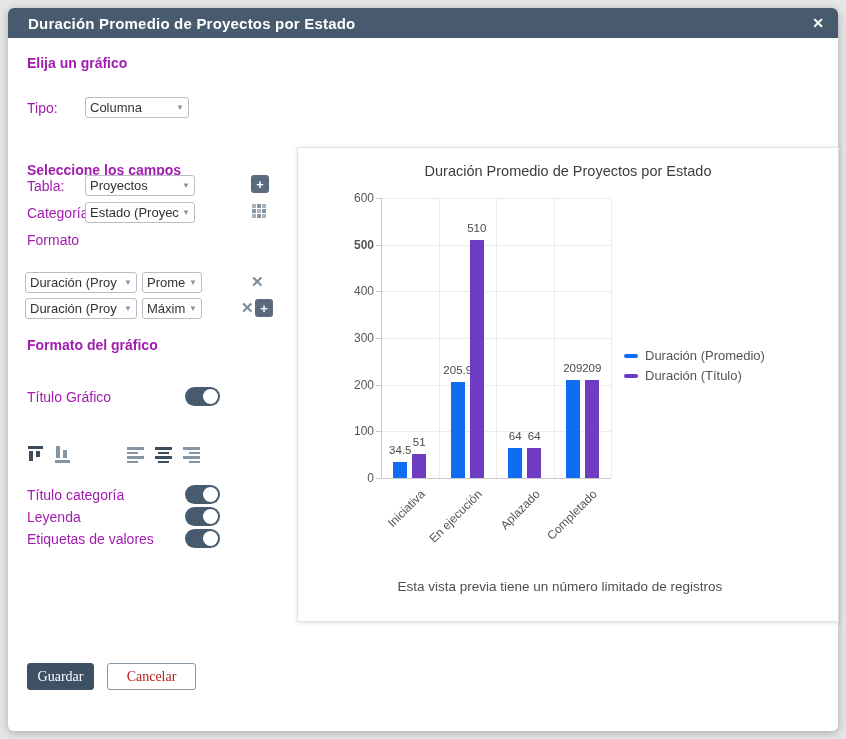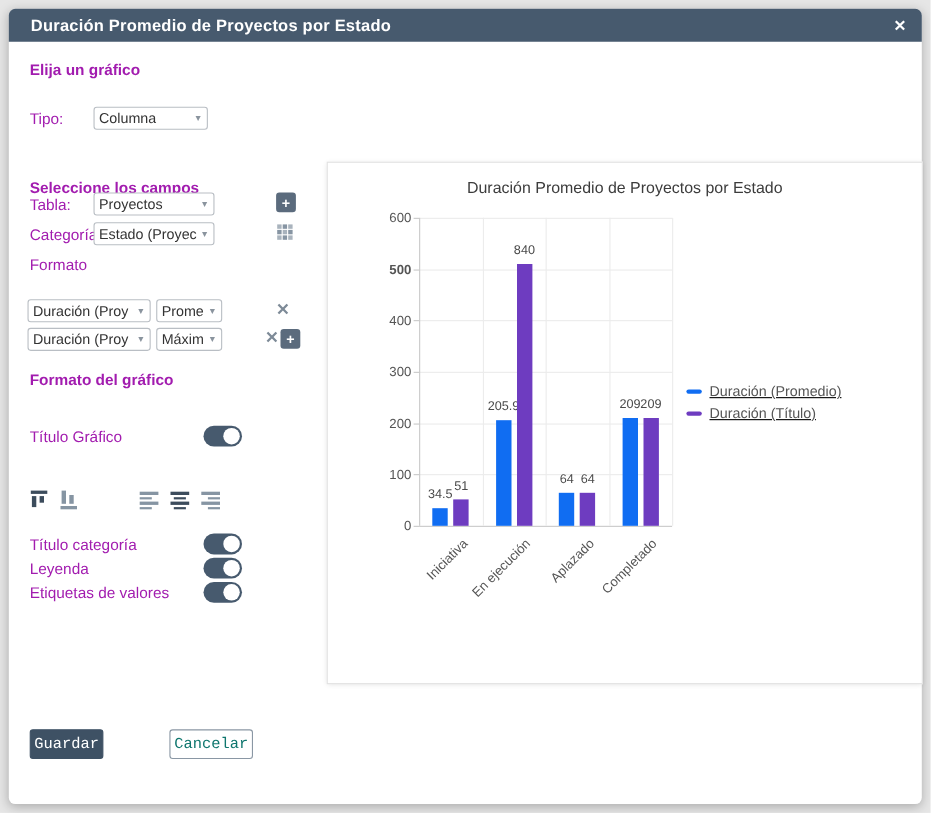--- a/index.html
+++ b/index.html
@@ -51,40 +51,40 @@
   .pos-bottom .v1, .pos-bottom .v2 { background:#8695a3; }
   .pos-bottom .v2 { position:absolute; left:8px; top:4px; width:4px; height:8px; background:#8695a3; }
   .pos-bottom .bar-h { position:absolute; left:0; top:14px; width:15px; height:3px; background:#8695a3; }
   .align-icon i { display:block; height:2.5px; margin-bottom:2px; background:#8695a3; }
   .align-icon.active i { background:#3c4c5c; }
   .align-left i:nth-child(2n) { width:65%; }
   .align-center i:nth-child(2n) { width:65%; margin-left:auto; margin-right:auto; }
   .align-right i:nth-child(2n) { width:65%; margin-left:auto; }
 
   .btn { position:absolute; height:27px; font-size:14px; border-radius:3px; cursor:pointer;
-         display:flex; align-items:center; justify-content:center; font-family:Liberation Mono, monospace; }
+         display:flex; align-items:center; justify-content:center; font-family:Liberation Serif, serif; }
   .btn-save { left:19px; top:655px; width:67px; background:#3e5164; color:#fff; border:1px solid #3e5164; }
-  .btn-cancel { left:99px; top:655px; width:76px; background:#fff; color:#0f766e; border:1px solid #8a97a4;margin-left:47px; }
+  .btn-cancel { left:99px; top:655px; width:89px; background:#fff; color:#b91c1c; border:1px solid #8a97a4; }
 
   
   .chart-card { position:absolute; left:289px; top:139px; width:542px; height:475px;
                 background:#fff; border:1px solid #e2e2e2; box-shadow:0 1px 5px rgba(0,0,0,.12); }
   .chart-title { position:absolute; left:0; top:15px; width:100%; text-align:center;
                  font-size:14.5px; color:#3c3c3c; }
   #chart-area { position:absolute; left:0; top:0; width:100%; height:100%; }
   .gl-h { position:absolute; height:1px; background:#ececec; }
   .gl-v { position:absolute; width:1px; background:#ececec; }
   .axis { background:#c9c9c9 !important; }
   .ytick-label { position:absolute; font-size:12px; color:#555; text-align:right; width:34px; }
   .ytick-mark { position:absolute; width:5px; height:1px; background:#c9c9c9; }
   .bar { position:absolute; }
   .bar-value-label { position:absolute; font-size:11.5px; color:#4a4a4a; text-align:center; width:60px; }
   .xtick-label { position:absolute; font-size:12px; color:#555; width:90px; text-align:right;
                  transform:rotate(-45deg); transform-origin:100% 0; }
-  .legend { position:absolute;text-decoration:underline; }
+  .legend { position:absolute; }
   .legend-row { display:flex; align-items:center; margin-bottom:5px; }
   .legend-marker { width:14px; height:4px; border-radius:2px; margin-right:7px; }
   .legend-text { font-size:13px; color:#555; white-space:nowrap; }
   .xaxis-title { position:absolute; font-size:13px; color:#444; text-align:center; }
   .chart-note { position:absolute; left:0; top:431px; width:97%; text-align:center; font-size:13.5px; color:#4f4f4f; }
 </style>
 </head>
 <body>
 
 <div class="dialog">
@@ -235,21 +235,21 @@
         <div class="gl-v" style="left:255.5px;top:50px;height:280px;"></div>
         <div class="gl-v" style="left:313px;top:50px;height:280px;"></div>
         <div class="bar" style="left:95.25px;top:313.9px;width:14px;height:16.1px;background:#106df2;"></div>
         <div class="bar-value-label" style="left:72.25px;top:295.9px;">34.5</div>
         <div class="bar" style="left:114.25px;top:306.2px;width:14px;height:23.8px;background:#6e3cc0;"></div>
         <div class="bar-value-label" style="left:91.25px;top:288.2px;">51</div>
         <div class="xtick-label" style="left:29.75px;top:339px;">Iniciativa</div>
         <div class="bar" style="left:152.75px;top:233.91333333333333px;width:14px;height:96.08666666666667px;background:#106df2;"></div>
         <div class="bar-value-label" style="left:129.75px;top:215.91333333333333px;">205.9</div>
         <div class="bar" style="left:171.75px;top:92px;width:14px;height:238px;background:#6e3cc0;"></div>
-        <div class="bar-value-label" style="left:148.75px;top:74px;">840</div>
+        <div class="bar-value-label" style="left:148.75px;top:74px;">510</div>
         <div class="xtick-label" style="left:87.25px;top:339px;">En ejecución</div>
         <div class="bar" style="left:210.25px;top:300.1333333333333px;width:14px;height:29.866666666666667px;background:#106df2;"></div>
         <div class="bar-value-label" style="left:187.25px;top:282.1333333333333px;">64</div>
         <div class="bar" style="left:229.25px;top:300.1333333333333px;width:14px;height:29.866666666666667px;background:#6e3cc0;"></div>
         <div class="bar-value-label" style="left:206.25px;top:282.1333333333333px;">64</div>
         <div class="xtick-label" style="left:144.75px;top:339px;">Aplazado</div>
         <div class="bar" style="left:267.75px;top:232.46666666666667px;width:14px;height:97.53333333333333px;background:#106df2;"></div>
         <div class="bar-value-label" style="left:244.75px;top:214.46666666666667px;">209</div>
         <div class="bar" style="left:286.75px;top:232.46666666666667px;width:14px;height:97.53333333333333px;background:#6e3cc0;"></div>
         <div class="bar-value-label" style="left:263.75px;top:214.46666666666667px;">209</div>
@@ -258,14 +258,15 @@
           <div class="legend-row">
             <span class="legend-marker" style="background: rgb(16, 109, 242);"></span>
             <span class="legend-text">Duración (Promedio)</span>
           </div>
           <div class="legend-row">
             <span class="legend-marker" style="background: rgb(110, 60, 192);"></span>
             <span class="legend-text">Duración (Título)</span>
           </div>
         </div>
       </div>
+    <div class="chart-note">Esta vista previa tiene un número limitado de registros</div>
   </div>
 </div>
 
 </body></html>

